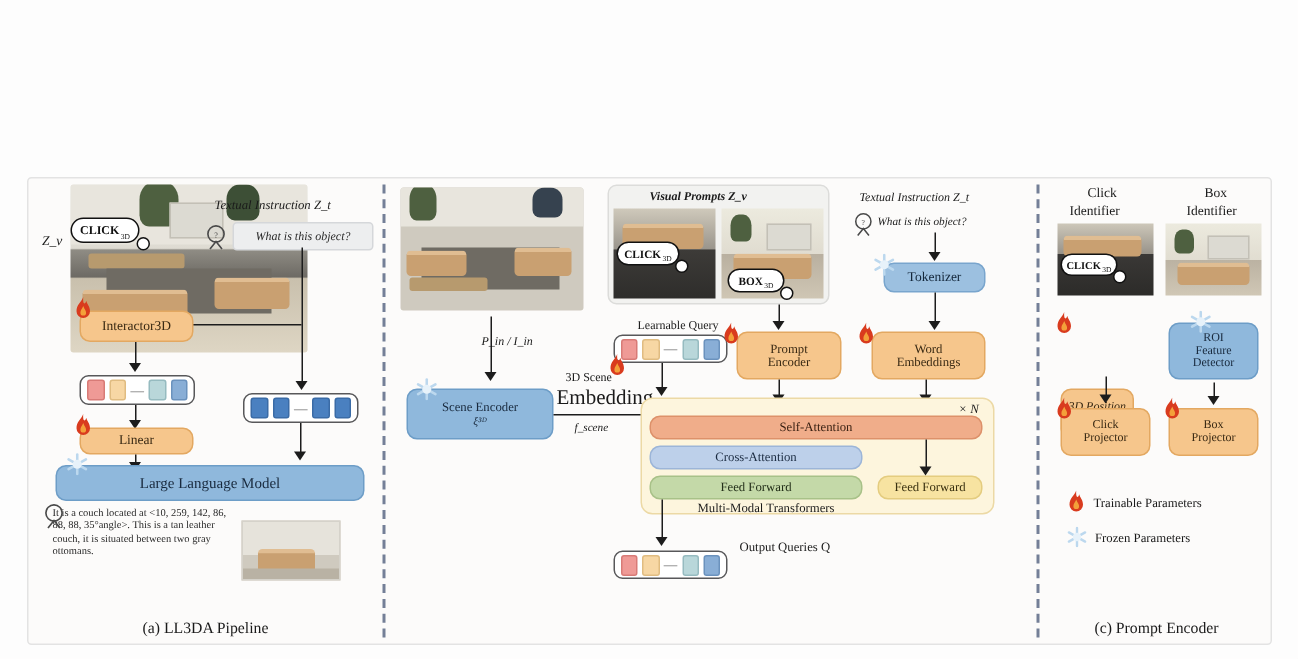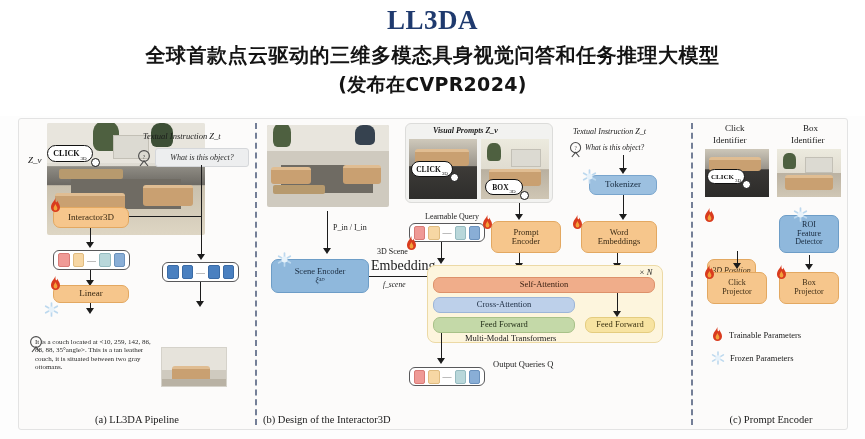--- a/index.html
+++ b/index.html
@@ -115,25 +115,20 @@
 
   
   .legend-item{position:absolute;display:flex;align-items:center;gap:5px;
                font-family:"Liberation Serif", serif;font-size:8.5px;color:#1a1a1a;}
 </style>
 </head>
 <body>
 
 <div id="root">
 
-  <div class="header">
-    <div class="title">LL3DA</div>
-    <div class="subtitle">全球首款点云驱动的三维多模态具身视觉问答和任务推理大模型</div>
-    <div class="subtitle2">(发布在CVPR2024)</div>
-  </div>
 
   <div class="figure">
 
     <div class="divider" id="div1"></div>
     <div class="divider" id="div2"></div>
 
     <div class="panel" id="panelA">
 
       <div class="photo scene-a" style="left:28px;top:4px;width:158px;height:112px;border-radius:2px;">
         <div class="wall" style="left:0;top:0;width:158px;height:40px;"></div>
@@ -215,20 +210,21 @@
 
       <svg class="snow" style="left:25px;top:183px;" viewBox="0 0 15 15">
         <g stroke="#bcd8ee" stroke-width="1.7" stroke-linecap="round">
           <path d="M7.5 1 V14"></path>
             <path d="M1.7 4.2 L13.3 10.8"></path>
             <path d="M1.7 10.8 L13.3 4.2"></path>
         </g>
         <circle cx="7.5" cy="7.5" r="3" fill="#e7f2fa"></circle>
       </svg>
 
+      <div class="box blue" style="left:18px;top:191px;width:206px;height:24px;font-size:10px;">Large Language Model</div>
 
       <svg class="person" style="left:10px;top:216px;width:16px;height:18px;" viewBox="0 0 16 18">
         <circle cx="7" cy="7" r="5.4" fill="none" stroke="#4a4a4a" stroke-width="1.1"></circle>
         <path d="M3 17 L7 12 L11 17" fill="none" stroke="#4a4a4a" stroke-width="1.1"></path>
       </svg>
       <div class="answer" style="left:16px;top:219px;width:122px;font-size:7px;">It is a couch located at &lt;10, 259, 142, 86, 88, 88, 35°angle&gt;. This is a tan leather couch, it is situated between two gray ottomans.</div>
 
       <div class="photo" style="left:142px;top:228px;width:64px;height:38px;border:1px solid #d5d2ca;">
         <div class="wall" style="left:0;top:0;width:64px;height:22px;background:#e6e3db;"></div>
         <div class="sofa" style="left:10px;top:18px;width:38px;height:13px;"></div>
@@ -293,21 +289,21 @@
         </g>
         <circle cx="7.5" cy="7.5" r="3" fill="#e7f2fa"></circle>
       </svg>
       <div class="box lblue" style="left:332px;top:56px;width:68px;height:20px;font-size:9px;">Tokenizer</div>
 
       <div class="arrow-v" style="left:366px;top:76px;height:20px;"></div>
       <div class="ahead-d" style="left:362px;top:95px;"></div>
 
       <div class="arrow-v" style="left:70px;top:92px;height:38px;"></div>
       <div class="ahead-d" style="left:66px;top:129px;"></div>
-      <div class="lbl" style="left:76px;top:104px;font-size:8px;">P_in / I_in</div>
+      <div class="lbl" style="left:64px;top:104px;font-size:8px;font-style:italic;">P_in / I_in</div>
 
       <svg class="snow" style="left:20px;top:133px;" viewBox="0 0 15 15">
         <g stroke="#bcd8ee" stroke-width="1.7" stroke-linecap="round">
           <path d="M7.5 1 V14"></path>
             <path d="M1.7 4.2 L13.3 10.8"></path>
             <path d="M1.7 10.8 L13.3 4.2"></path>
         </g>
         <circle cx="7.5" cy="7.5" r="3" fill="#e7f2fa"></circle>
       </svg>
       <div class="box blue" style="left:14px;top:140px;width:98px;height:34px;font-size:8.5px;flex-direction:column;">
@@ -380,21 +376,20 @@
 
       <div class="tokrow" style="left:152px;top:248px;width:76px;height:19px;">
         <div class="tok t-red"></div>
         <div class="tok t-org"></div>
         <div class="dots">—</div>
         <div class="tok t-teal"></div>
         <div class="tok t-blue"></div>
       </div>
       <div class="lbl" style="left:236px;top:240px;font-size:8.5px;">Output Queries Q</div>
 
-      <div class="caption" style="text-align:left;left:6px;">(b) Design of the Interactor3D</div>
     </div>
 
     <div class="panel" id="panelC">
 
       <div class="lbl" style="left:32px;top:4px;font-size:9px;">Click</div>
       <div class="lbl" style="left:20px;top:16px;font-size:9px;">Identifier</div>
       <div class="lbl" style="left:110px;top:4px;font-size:9px;">Box</div>
       <div class="lbl" style="left:98px;top:16px;font-size:9px;">Identifier</div>
 
       <div class="photo" style="left:12px;top:30px;width:64px;height:48px;background:linear-gradient(180deg,#cdc7b9 0%,#98938a 42%,#3a3836 43%,#2c2b29 100%);">

